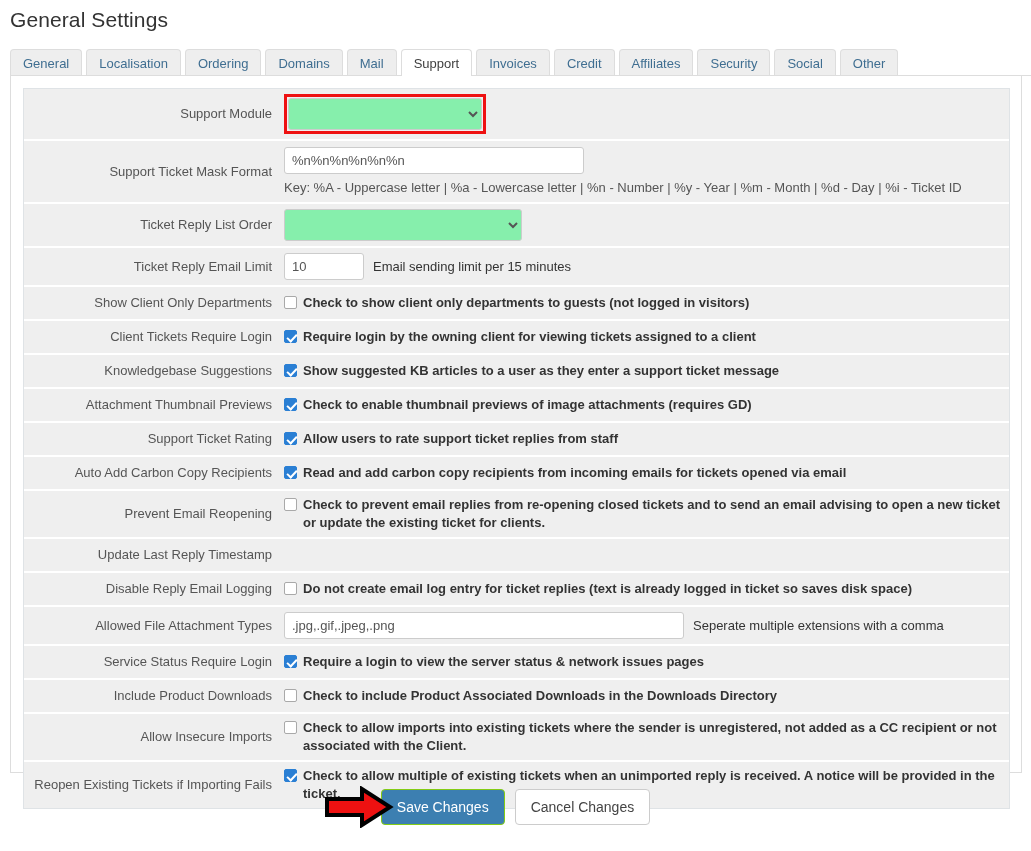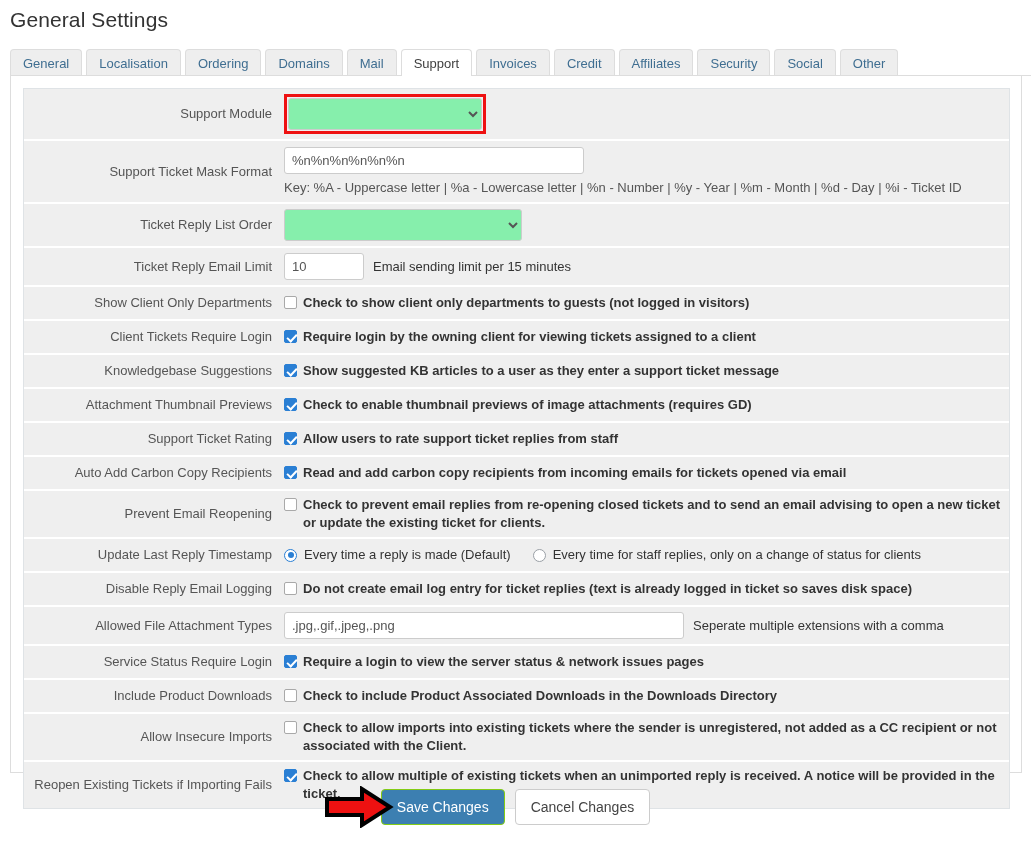--- a/index.html
+++ b/index.html
@@ -370,30 +370,20 @@
       <div class="row-field">
         <span class="cb-line">
           <span class="cb"></span>
           <span class="cb-text opt-label">Check to prevent email replies from re-opening closed tickets and to send an email advising to open a new ticket or update the existing ticket for clients.</span>
         </span>
       </div>
     </div>
 
     <div class="row">
       <div class="row-label">Update Last Reply Timestamp</div>
-      <div class="row-field">
-        <span class="opt-inline">
-          <span class="rb checked"></span>
-          <span class="opt-label">Every time a reply is made (Default)</span>
-        </span>
-        <span class="opt-inline">
-          <span class="rb"></span>
-          <span class="opt-label">Every time for staff replies, only on a change of status for clients</span>
-        </span>
-      </div>
     </div>
 
     <div class="row">
       <div class="row-label">Disable Reply Email Logging</div>
       <div class="row-field">
         <span class="cb-line">
           <span class="cb"></span>
           <span class="cb-text opt-label">Do not create email log entry for ticket replies (text is already logged in ticket so saves disk space)</span>
         </span>
       </div>

